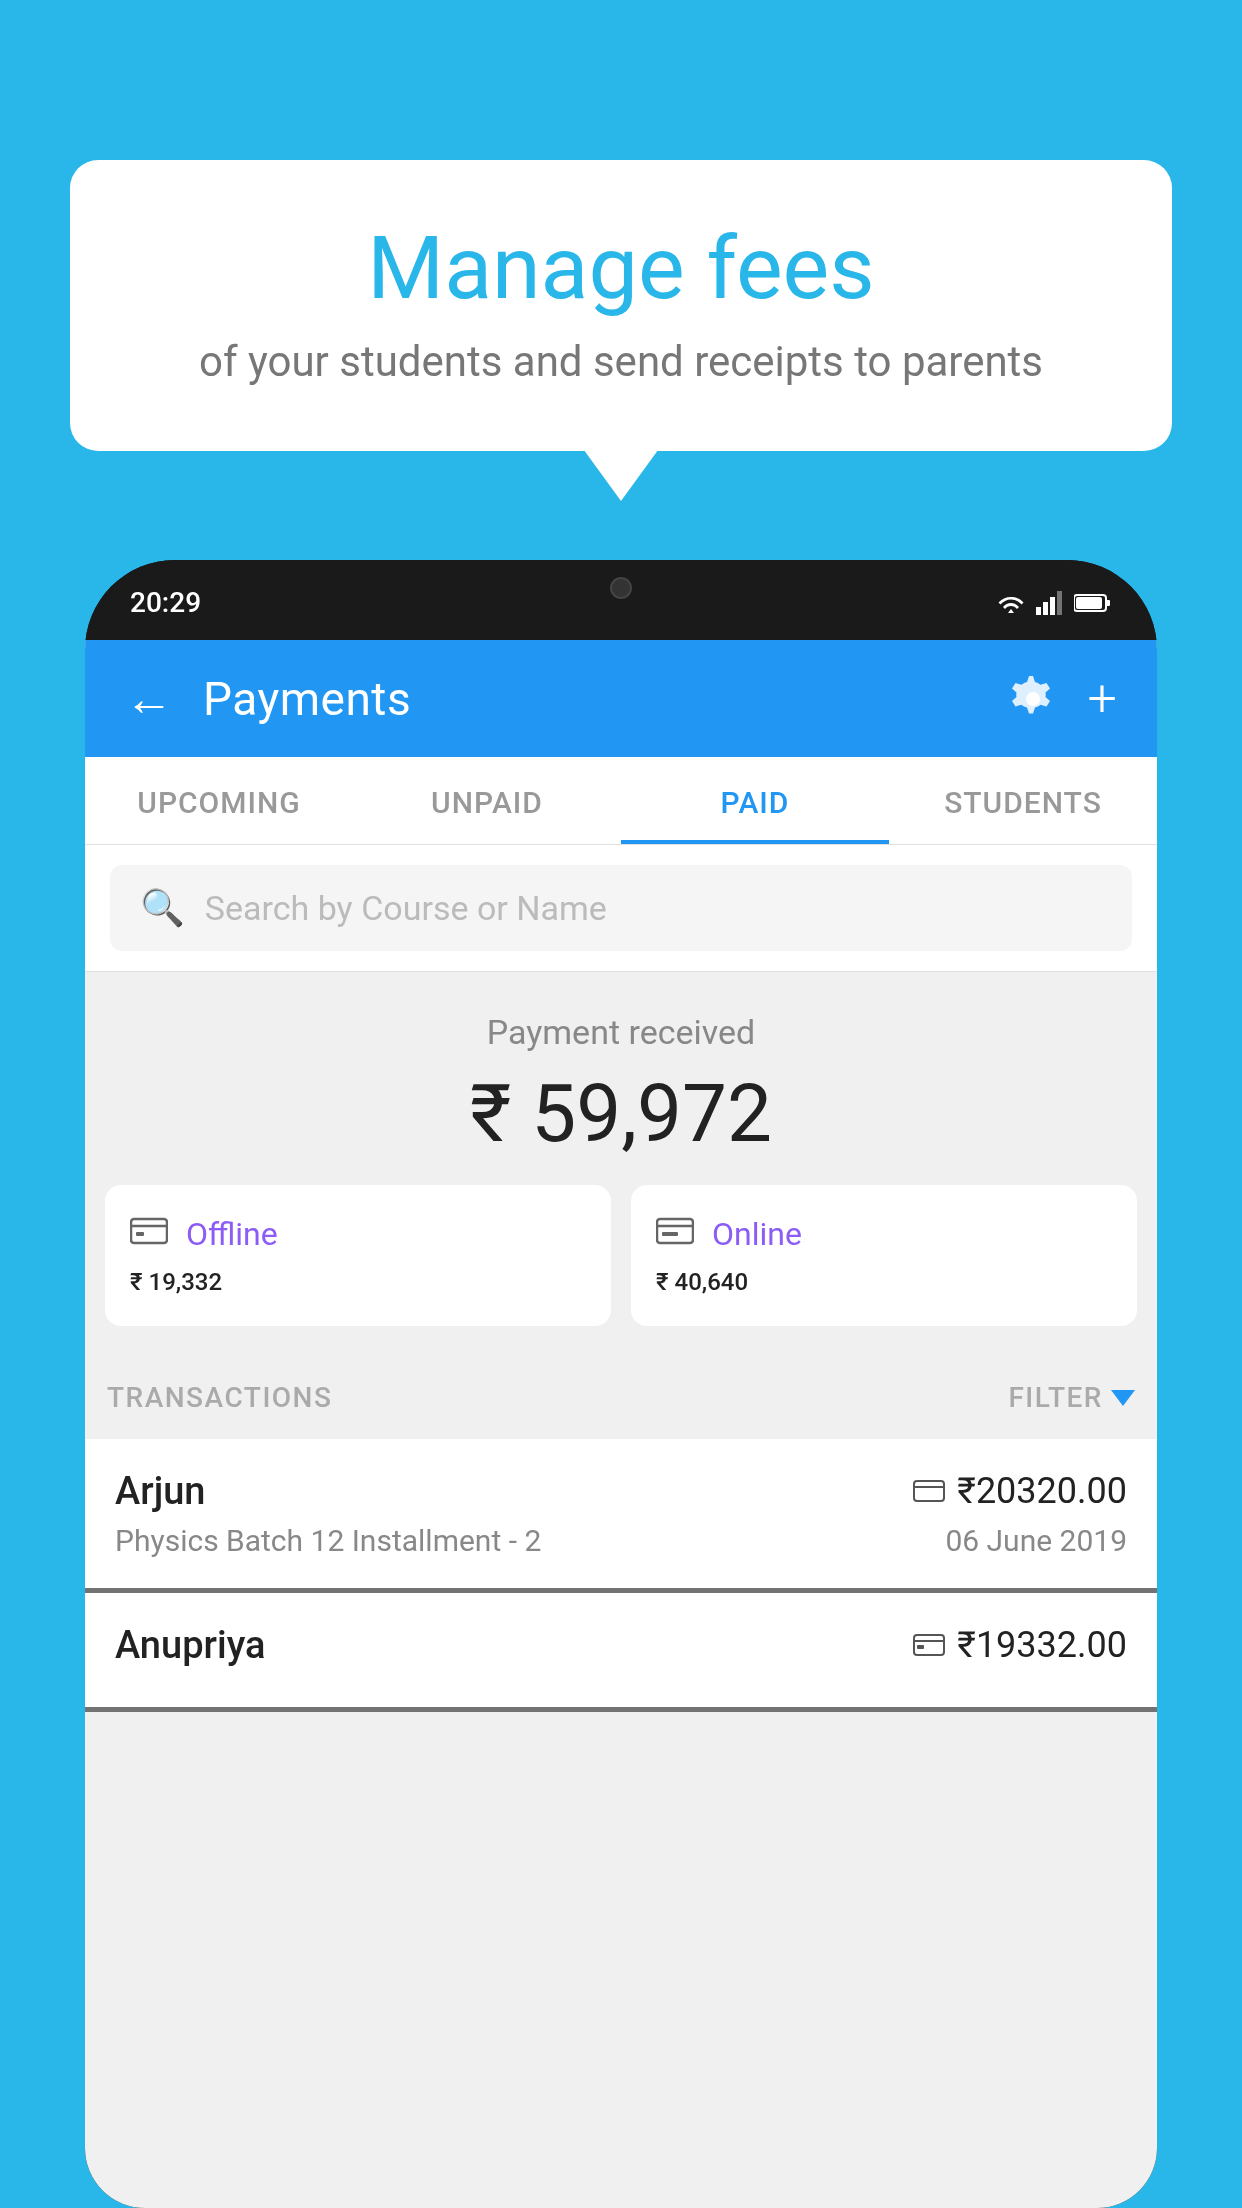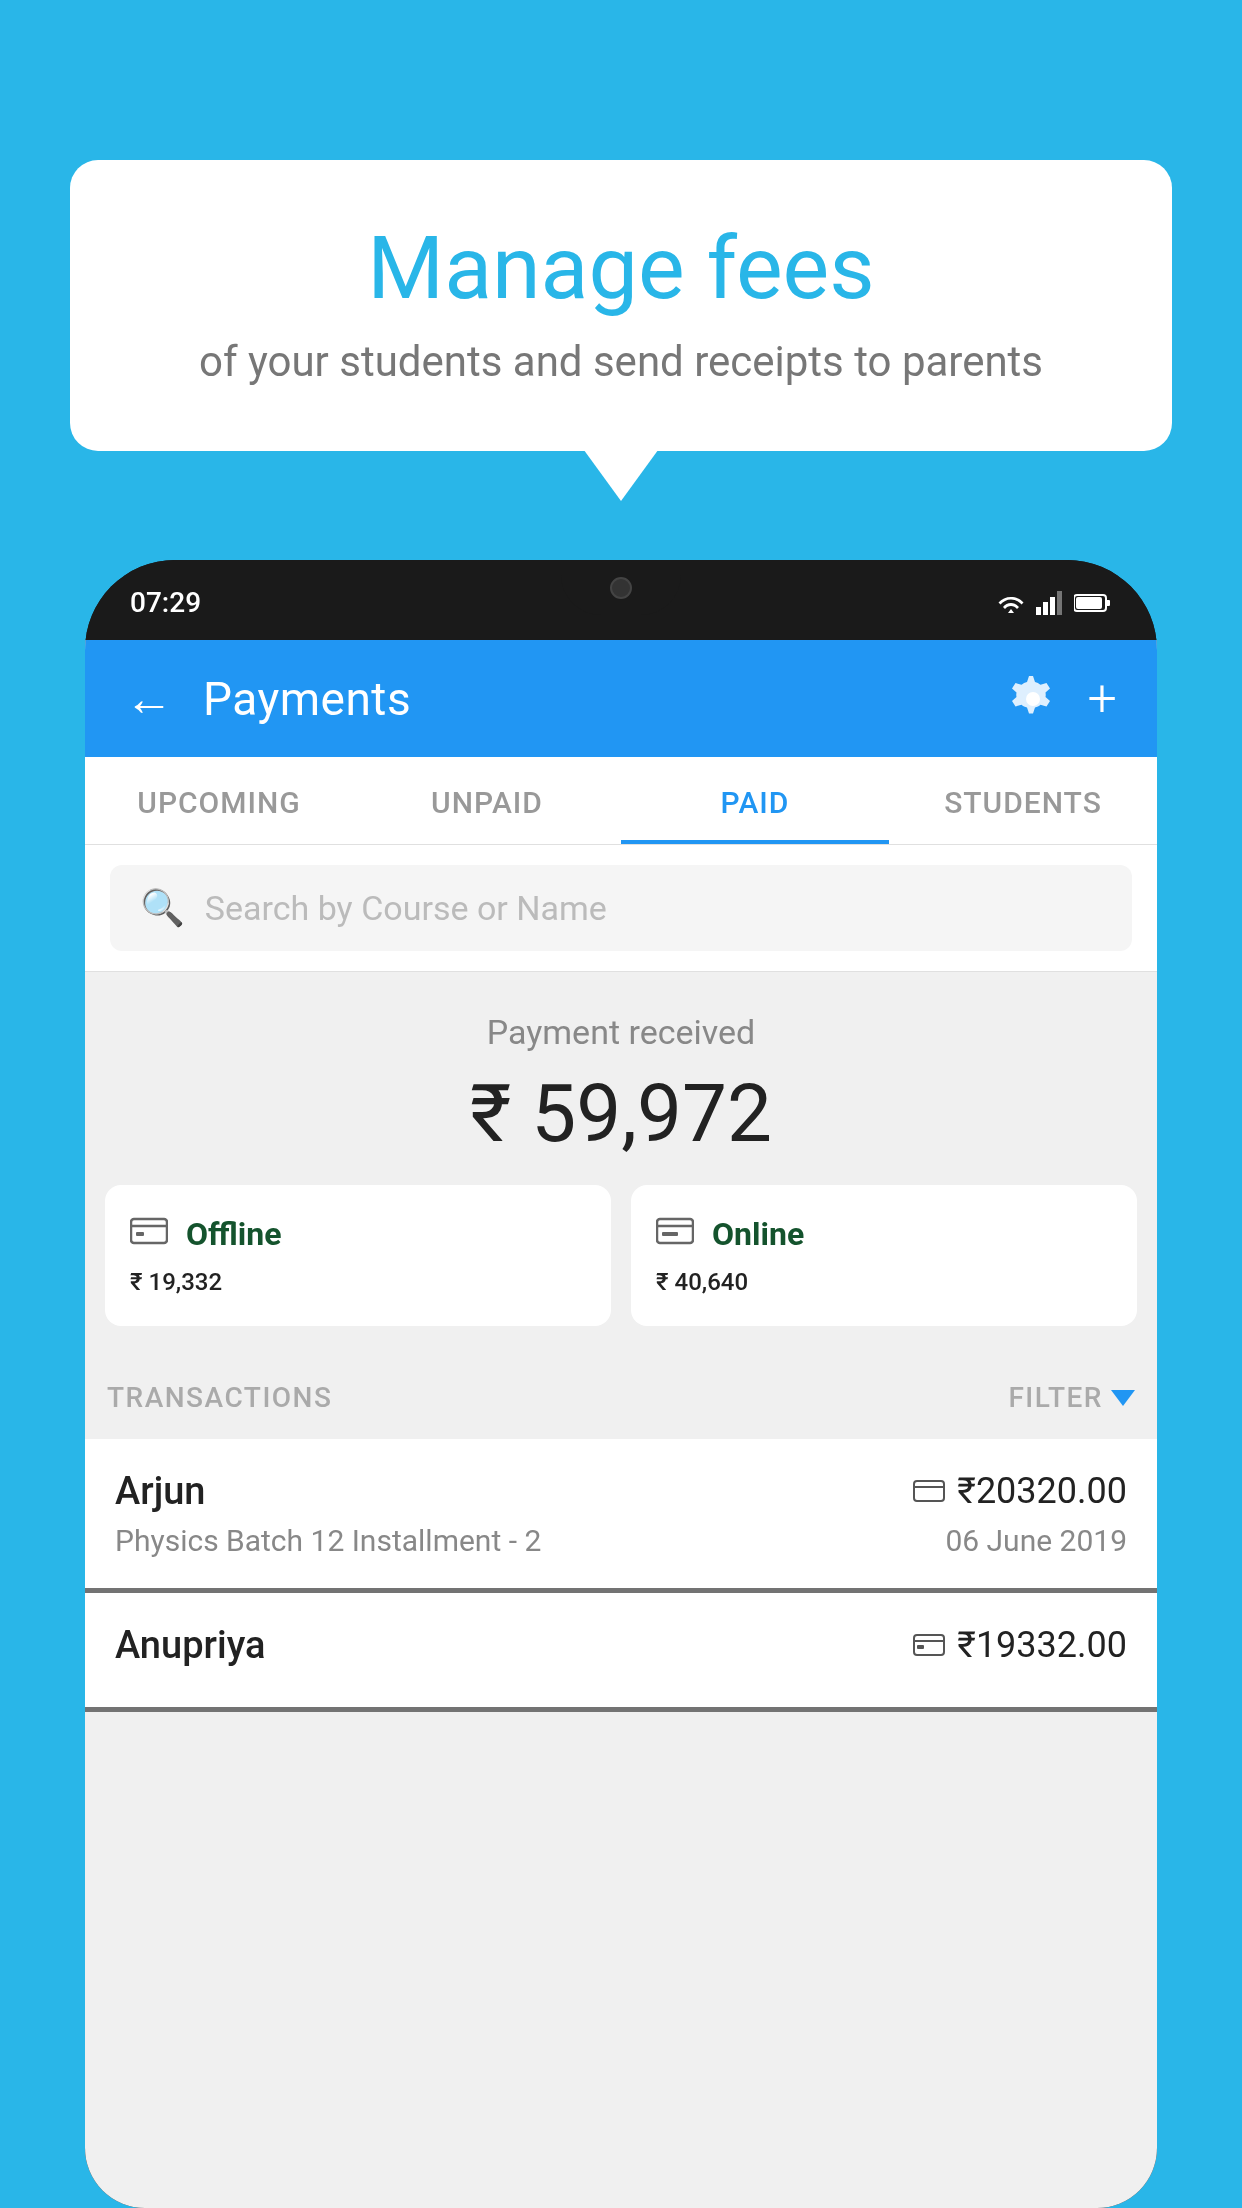--- a/index.html
+++ b/index.html
@@ -252,22 +252,22 @@
       margin-bottom: 15px;
     }
 
     .card-icon {
       font-size: 32px;
       color: #666;
     }
 
     .card-label {
       font-size: 32px;
-      color: #14532d;
-      font-weight: 700;
+      color: #8b5cf6;
+      font-weight: 400;
     }
 
     .card-amount {
       font-size: 24px;
       font-weight: 500;
       color: #222;
     }
 
     
     .transactions-header {
@@ -361,21 +361,21 @@
 <body>
 
 <div class="speech-bubble">
   <div class="bubble-title">Manage fees</div>
   <div class="bubble-subtitle">of your students and send receipts to parents</div>
 </div>
 
 <div class="phone">
 
   <div class="phone-top">
-    <span class="status-time">07:29</span>
+    <span class="status-time">20:29</span>
     <div class="notch">
       <div class="camera"></div>
     </div>
     <div class="status-icons">
 
       <svg width="34" height="24" viewBox="0 0 34 24">
         <path d="M17 18 L20 22 L14 22 Z" fill="white"></path>
         <path d="M17 12 C20 12 23 13.5 25 16 L23 18 C21.5 16 19.4 15 17 15 C14.6 15 12.5 16 11 18 L9 16 C11 13.5 13.8 12 17 12Z" fill="white"></path>
         <path d="M17 6 C22 6 26.5 8 29.5 11.5 L27.5 13.5 C25 10.5 21.2 8.5 17 8.5 C12.8 8.5 9 10.5 6.5 13.5 L4.5 11.5 C7.5 8 12 6 17 6Z" fill="white"></path>
       </svg>

